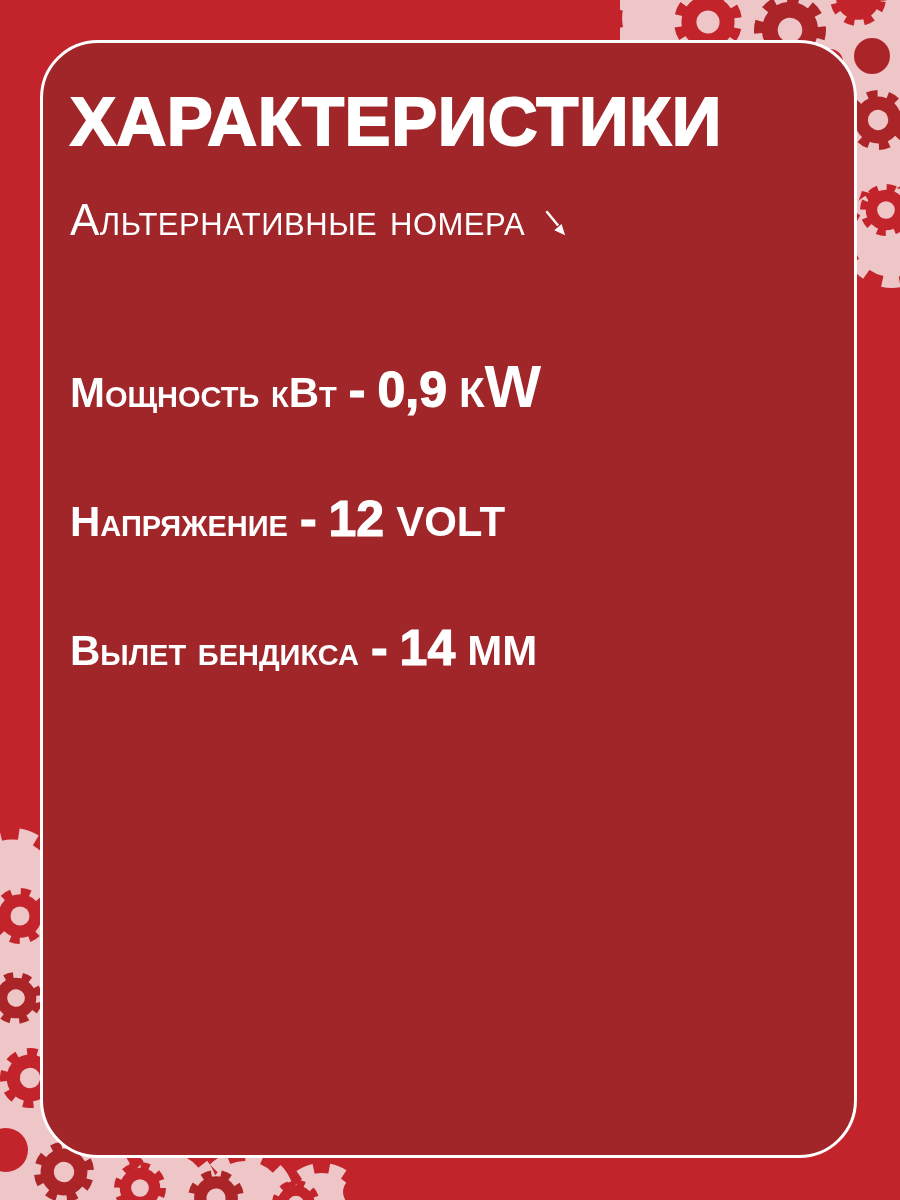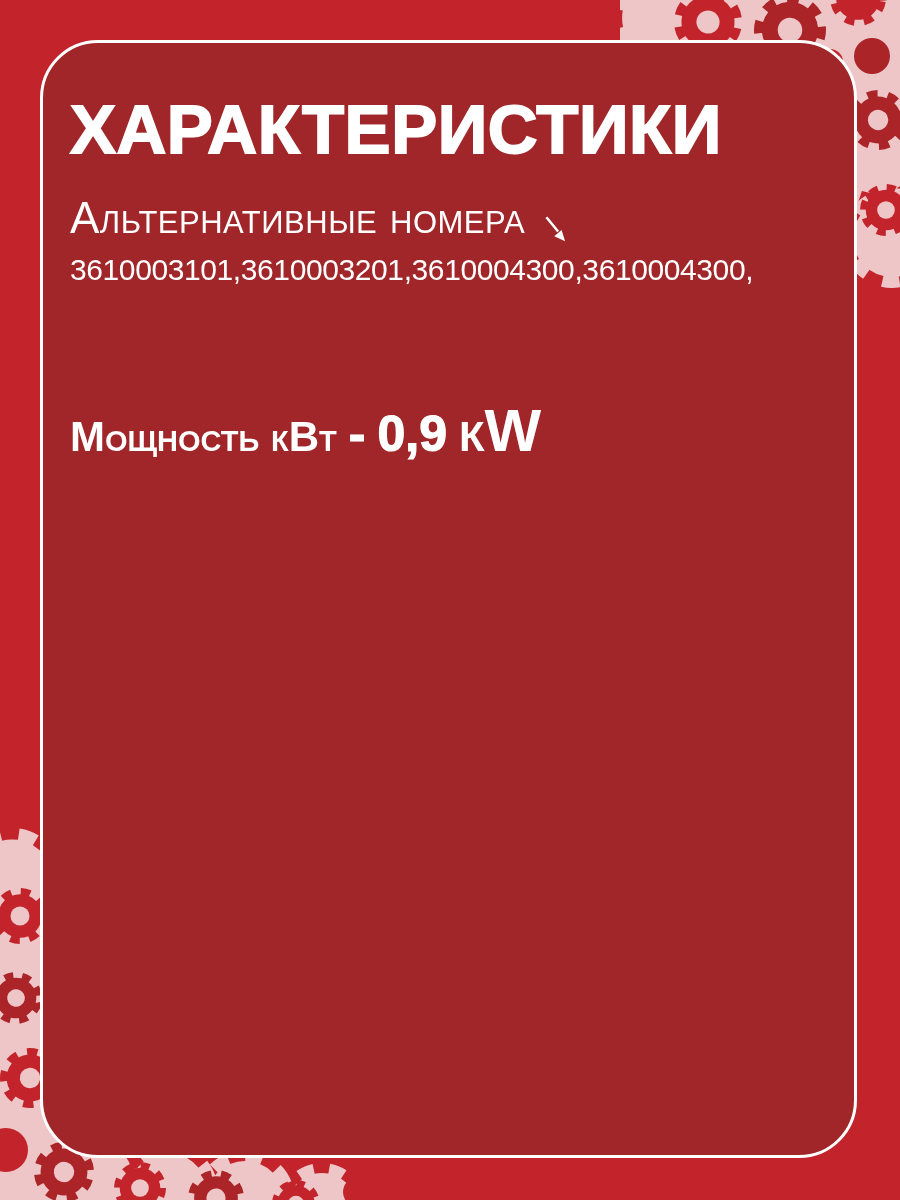--- a/index.html
+++ b/index.html
@@ -18,33 +18,33 @@
   }
   .decor{position:absolute;z-index:1;}
   .decor-tr{right:0;top:0;}
   .decor-bl{left:0;top:820px;}
   .card{
     position:absolute;z-index:2;
     left:40px;top:40px;width:817px;height:1118px;
     background:var(--card-red);
     border:3px solid var(--text-white);
     border-radius:58px;
-    padding:8px 27px;
+    padding:0 27px;
     color:var(--text-white);
   }
   .title{
     margin-top:44px;
     font-size:69px;line-height:1;font-weight:700;
     letter-spacing:.5px;
     -webkit-text-stroke:1.8px var(--text-white);
     white-space:nowrap;
   }
   .subtitle-row{
-    margin-top:30px;line-height:48px;height:48px;
-    display:flex;align-items:flex-end;
+    margin-top:40px;line-height:48px;height:48px;
+    display:flex;align-items:center;
   }
   .subtitle{
     font-size:44px;font-weight:400;
     font-variant:small-caps;
     letter-spacing:.5px;
     white-space:nowrap;
   }
   .cursor-icon{margin-left:16px;transform:translateY(4px);}
   .numbers{
     margin-top:10px;
@@ -225,28 +225,33 @@
 
     <div class="subtitle-row">
       <span class="subtitle">Альтернативные номера</span>
       <svg class="cursor-icon" width="30" height="32" viewBox="0 0 28 30">
         <path d="M5 3 L16 16.5" stroke="#ffffff" stroke-width="2.3" fill="none"></path>
         <path d="M22.5 25.5 L12.4 20.9 L19.2 14.9 Z" fill="#ffffff"></path>
       </svg>
     </div>
 
     <div class="numbers">
-      <div>3610003101,3610003201,3610004300,3610004300,</div>
     </div>
 
     <div class="specs">
 
       <div class="spec-row">
         <span class="spec-label">Мощность кВт</span><span class="spec-sep">-</span><span class="spec-value">0,9</span><span class="spec-unit">кW</span>
       </div>
 
-
-
-
+      <div class="spec-row">
+        <span class="spec-label">Напряжение</span><span class="spec-sep">-</span><span class="spec-value">12</span><span class="spec-unit">volt</span>
+      </div>
+
+
+
+      <div class="spec-row">
+        <span class="spec-label">Вылет бендикса</span><span class="spec-sep">-</span><span class="spec-value">14</span><span class="spec-unit">мм</span>
+      </div>
 
     </div>
   </div>
 </div>
 
 </body></html>

